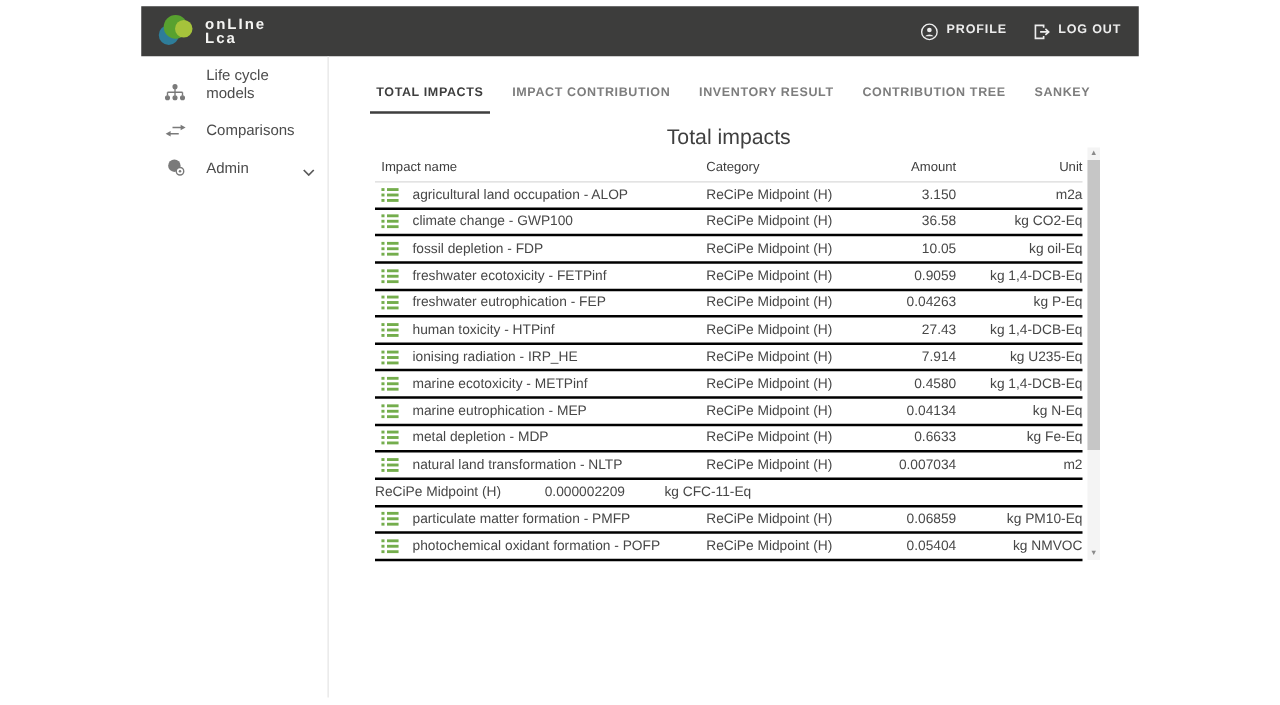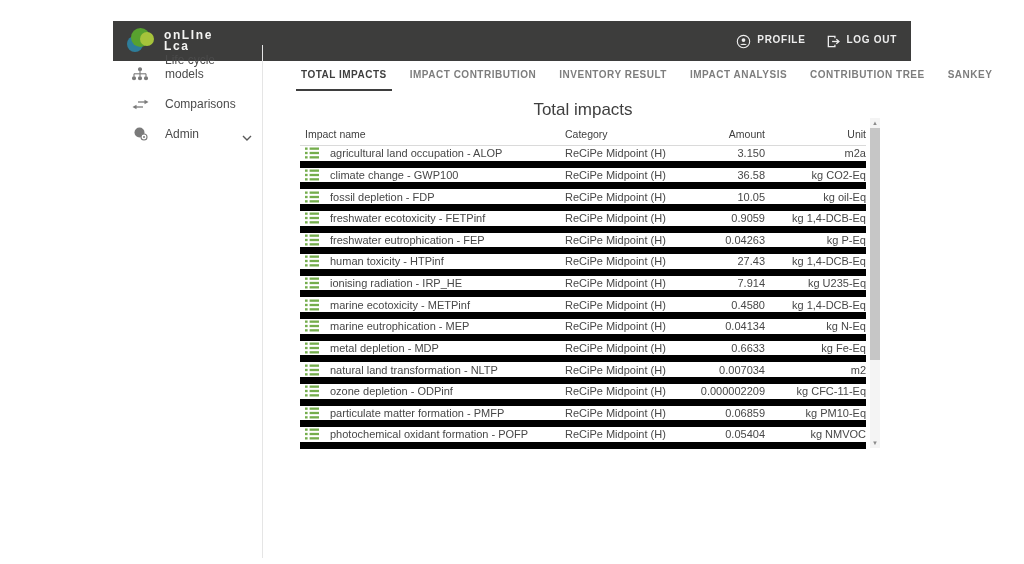--- a/index.html
+++ b/index.html
@@ -1,20 +1,20 @@
 <!DOCTYPE html>
 <html><head>
 <meta charset="utf-8">
 <style>
   html,body{margin:0;padding:0;background:#fff;}
   .page{position:relative;width:1024px;height:564px;background:#fff;overflow:hidden;
         font-family:"Liberation Sans",sans-serif;-webkit-font-smoothing:antialiased;}
 
   
-  .app-bar{position:absolute;left:113px;top:21px;width:798px;height:40px;background:#3d3d3c;
+  .app-bar{position:absolute;left:113px;top:5px;width:798px;height:40px;background:#3d3d3c;
            display:flex;align-items:center;justify-content:space-between;
            padding:0 14px;box-sizing:border-box;}
   .logo{display:flex;align-items:center;gap:9px;cursor:pointer;}
   .logo-circles{position:relative;width:28px;height:28px;flex:0 0 auto;}
   .logo-circles .c{position:absolute;border-radius:50%;}
   .c-teal{width:16px;height:16px;left:0;top:9px;background:#2e7d9a;}
   .c-green{width:19px;height:19px;left:4px;top:1px;background:#58a12f;}
   .c-lime{width:14px;height:14px;left:13px;top:5px;background:#a6c33b;}
   .logo-text{color:#f4f4f2;font-weight:bold;font-size:12px;line-height:11px;letter-spacing:1.6px;}
   .bar-actions{display:flex;align-items:center;gap:20px;}
@@ -36,21 +36,21 @@
   .tab{font-size:10px;font-weight:bold;letter-spacing:.5px;color:#7d7d7d;
        padding:10px 5px 9px;border-bottom:2px solid transparent;cursor:pointer;white-space:nowrap;}
   .tab.active{color:#3e3e3e;border-bottom-color:#3e3e3e;}
   .page-title{position:absolute;top:55px;left:37px;width:566px;text-align:center;
               font-size:17px;color:#3f3f3f;}
 
   
   .table{position:absolute;left:37px;top:78px;width:566px;}
   .thead{display:flex;align-items:center;height:22px;border-bottom:1px solid #dadada;
          font-weight:normal;font-size:10.5px;color:#3e3e3e;}
-  .trow{display:flex;align-items:center;height:21.64px;border-bottom:7px solid #000000;
+  .trow{display:flex;align-items:center;height:21.64px;border-bottom:2px solid #000000;
         font-size:11px;color:#474747;box-sizing:border-box;cursor:pointer;}
   .cell{box-sizing:border-box;}
   .col-name{width:265px;padding-left:5px;display:flex;align-items:center;gap:11px;}
   .col-cat{width:120px;}
   .col-amt{width:90px;text-align:right;padding-right:10px;}
   .col-unit{width:91px;text-align:right;}
   .row-icn{display:flex;flex:0 0 auto;}
 
   
   .scrollbar{position:absolute;left:607px;top:73px;width:10px;height:330px;background:#f4f4f4;}
@@ -146,21 +146,20 @@
   </div>
 
   <div class="v-divider"></div>
 
   <div class="main">
 
     <div class="tabs" id="tabs">
         <div class="tab active">TOTAL IMPACTS</div>
         <div class="tab">IMPACT CONTRIBUTION</div>
         <div class="tab">INVENTORY RESULT</div>
-        <div class="tab">IMPACT ANALYSIS</div>
         <div class="tab">CONTRIBUTION TREE</div>
         <div class="tab">SANKEY</div>
       </div>
 
     <div class="page-title">Total impacts</div>
 
     <div class="table">
       <div class="thead">
         <span class="cell col-name">Impact name</span>
         <span class="cell col-cat">Category</span>
@@ -360,33 +359,20 @@
                   <rect x="4.6" y="9.2" width="9.4" height="2.3"></rect>
               </svg>
             </span>
             <span class="rname">natural land transformation - NLTP</span>
           </span>
           <span class="cell col-cat rcat">ReCiPe Midpoint (H)</span>
           <span class="cell col-amt ramt">0.007034</span>
           <span class="cell col-unit runit">m2</span>
         </div>
           <div class="trow">
-          <span class="cell col-name">
-            <span class="row-icn">
-              <svg width="14" height="12" viewBox="0 0 14 12" fill="#74ad4c">
-                <rect x="0" y="0.5" width="2.6" height="2.3"></rect>
-                  <rect x="4.6" y="0.5" width="9.4" height="2.3"></rect>
-                <rect x="0" y="4.85" width="2.6" height="2.3"></rect>
-                  <rect x="4.6" y="4.85" width="9.4" height="2.3"></rect>
-                <rect x="0" y="9.2" width="2.6" height="2.3"></rect>
-                  <rect x="4.6" y="9.2" width="9.4" height="2.3"></rect>
-              </svg>
-            </span>
-            <span class="rname">ozone depletion - ODPinf</span>
-          </span>
           <span class="cell col-cat rcat">ReCiPe Midpoint (H)</span>
           <span class="cell col-amt ramt">0.000002209</span>
           <span class="cell col-unit runit">kg CFC-11-Eq</span>
         </div>
           <div class="trow">
           <span class="cell col-name">
             <span class="row-icn">
               <svg width="14" height="12" viewBox="0 0 14 12" fill="#74ad4c">
                 <rect x="0" y="0.5" width="2.6" height="2.3"></rect>
                   <rect x="4.6" y="0.5" width="9.4" height="2.3"></rect>

